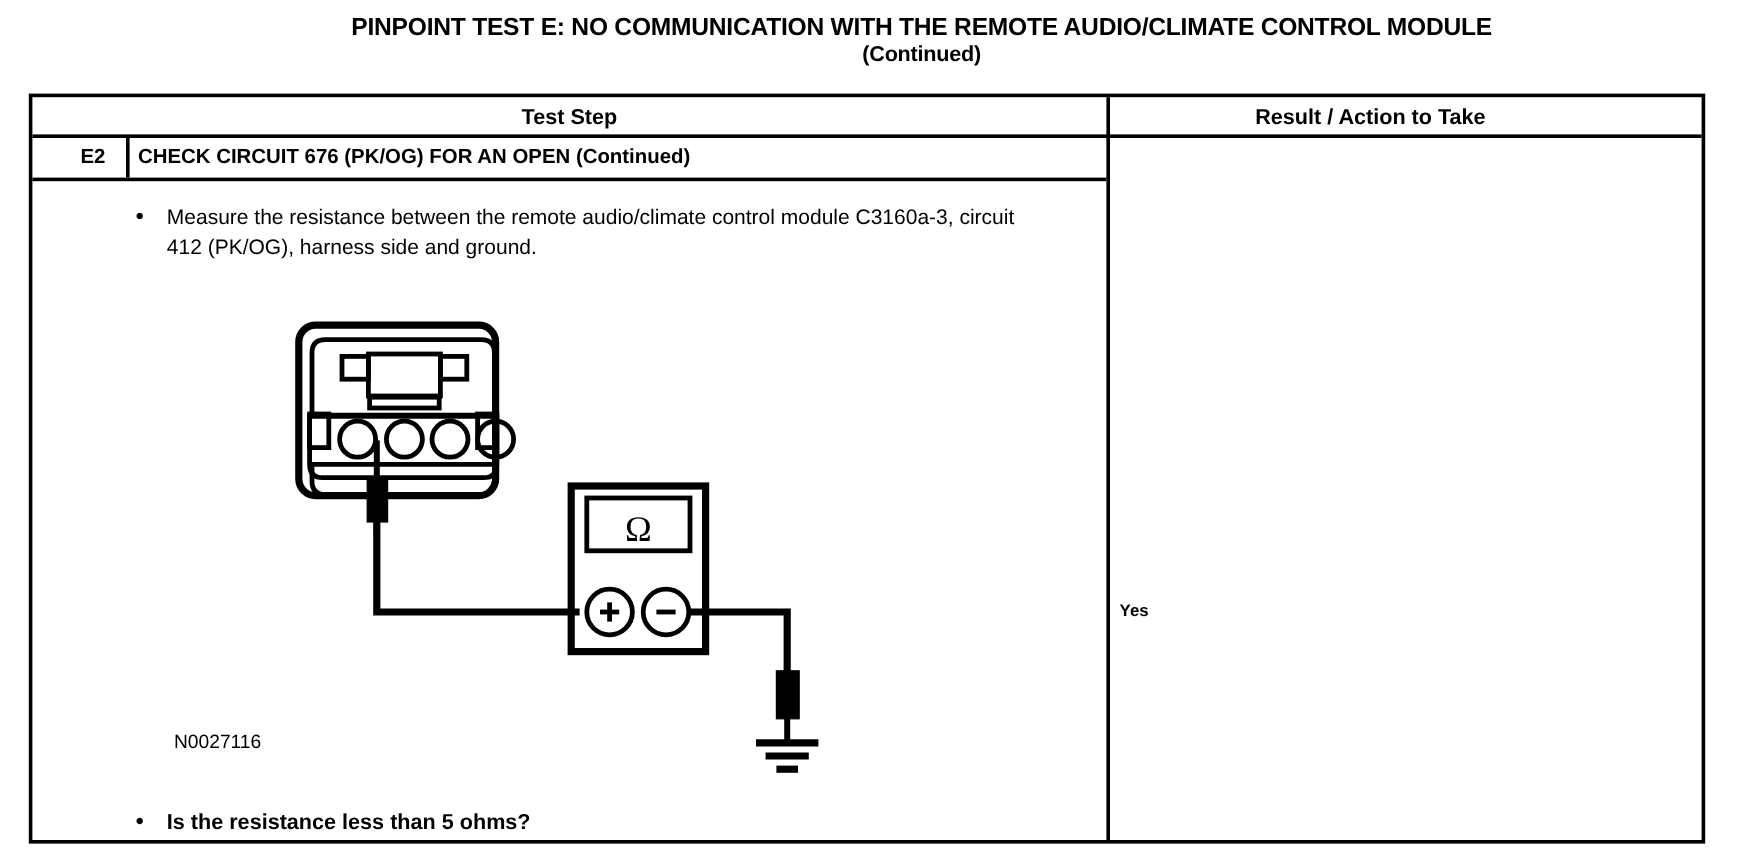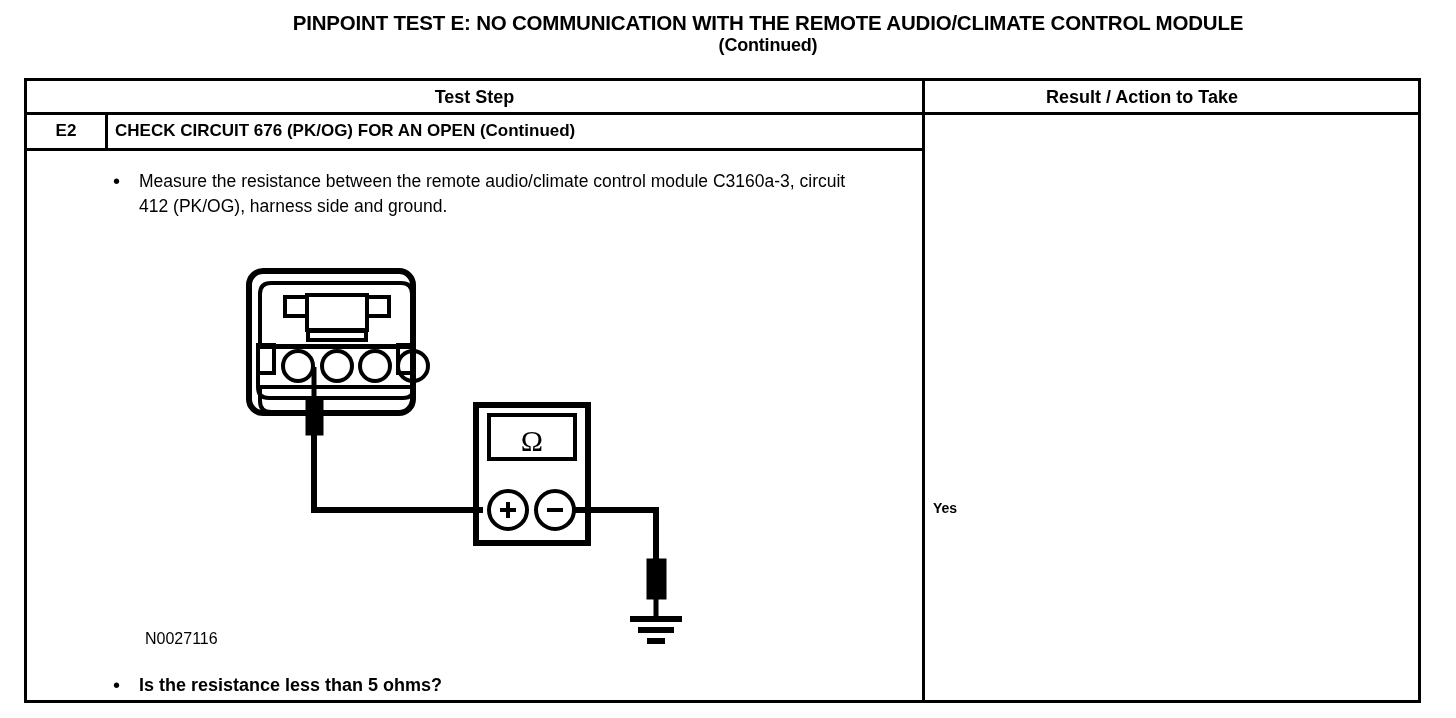--- a/index.html
+++ b/index.html
@@ -101,21 +101,21 @@
     line-height: 24px;
   }
   #hdr-test-step { left: 0; width: 895px; }
   #hdr-result    { left: 898px; width: 434px; }
 
   
   #e2-id {
     position: absolute;
     left: 0;
     top: 37px;
-    width: 78px;
+    width: 101px;
     text-align: center;
     font-size: 17px;
     font-weight: bold;
     line-height: 26px;
   }
   #e2-title {
     position: absolute;
     left: 88px;
     top: 37px;
     font-size: 17px;
@@ -164,21 +164,21 @@
     font-weight: bold;
     line-height: 24px;
     white-space: nowrap;
     text-align: center;
   }
 
   
   #figure-id {
     position: absolute;
     left: 118px;
-    top: 548px;
+    top: 528px;
     font-size: 16px;
     line-height: 20px;
   }
 
   
   #diagram {
     position: absolute;
     left: 0;
     top: 0;
     width: 895px;

